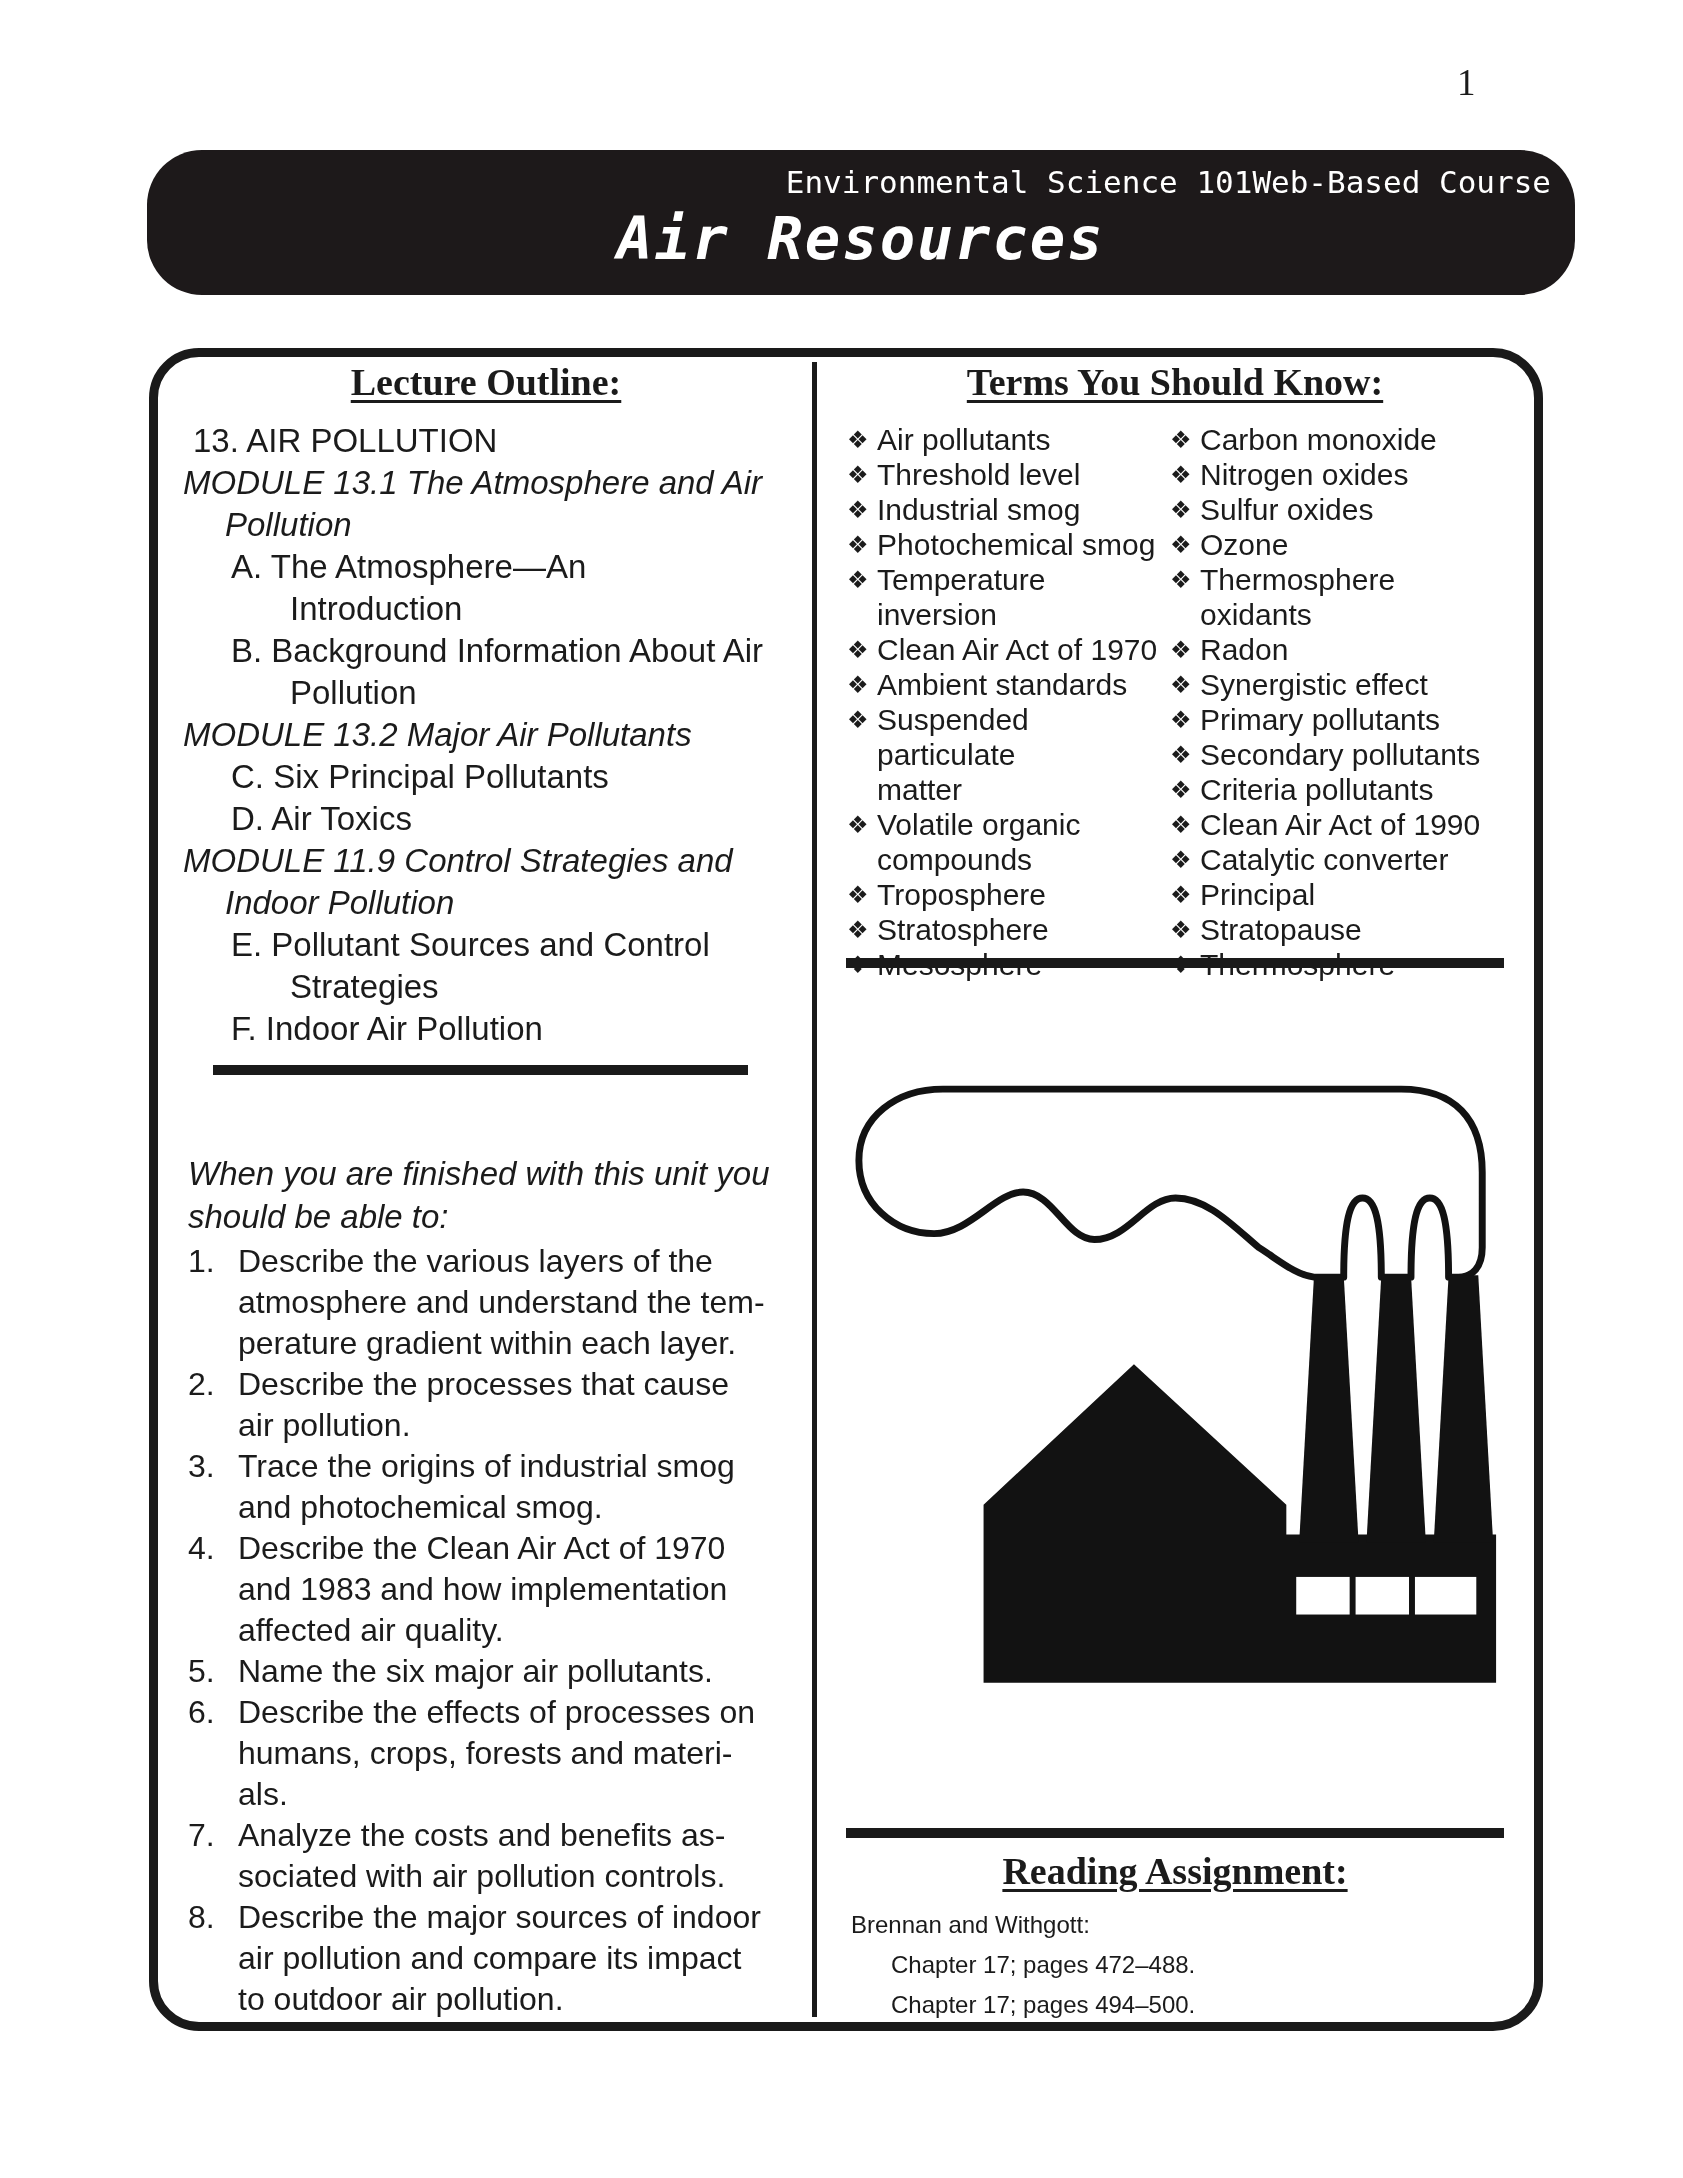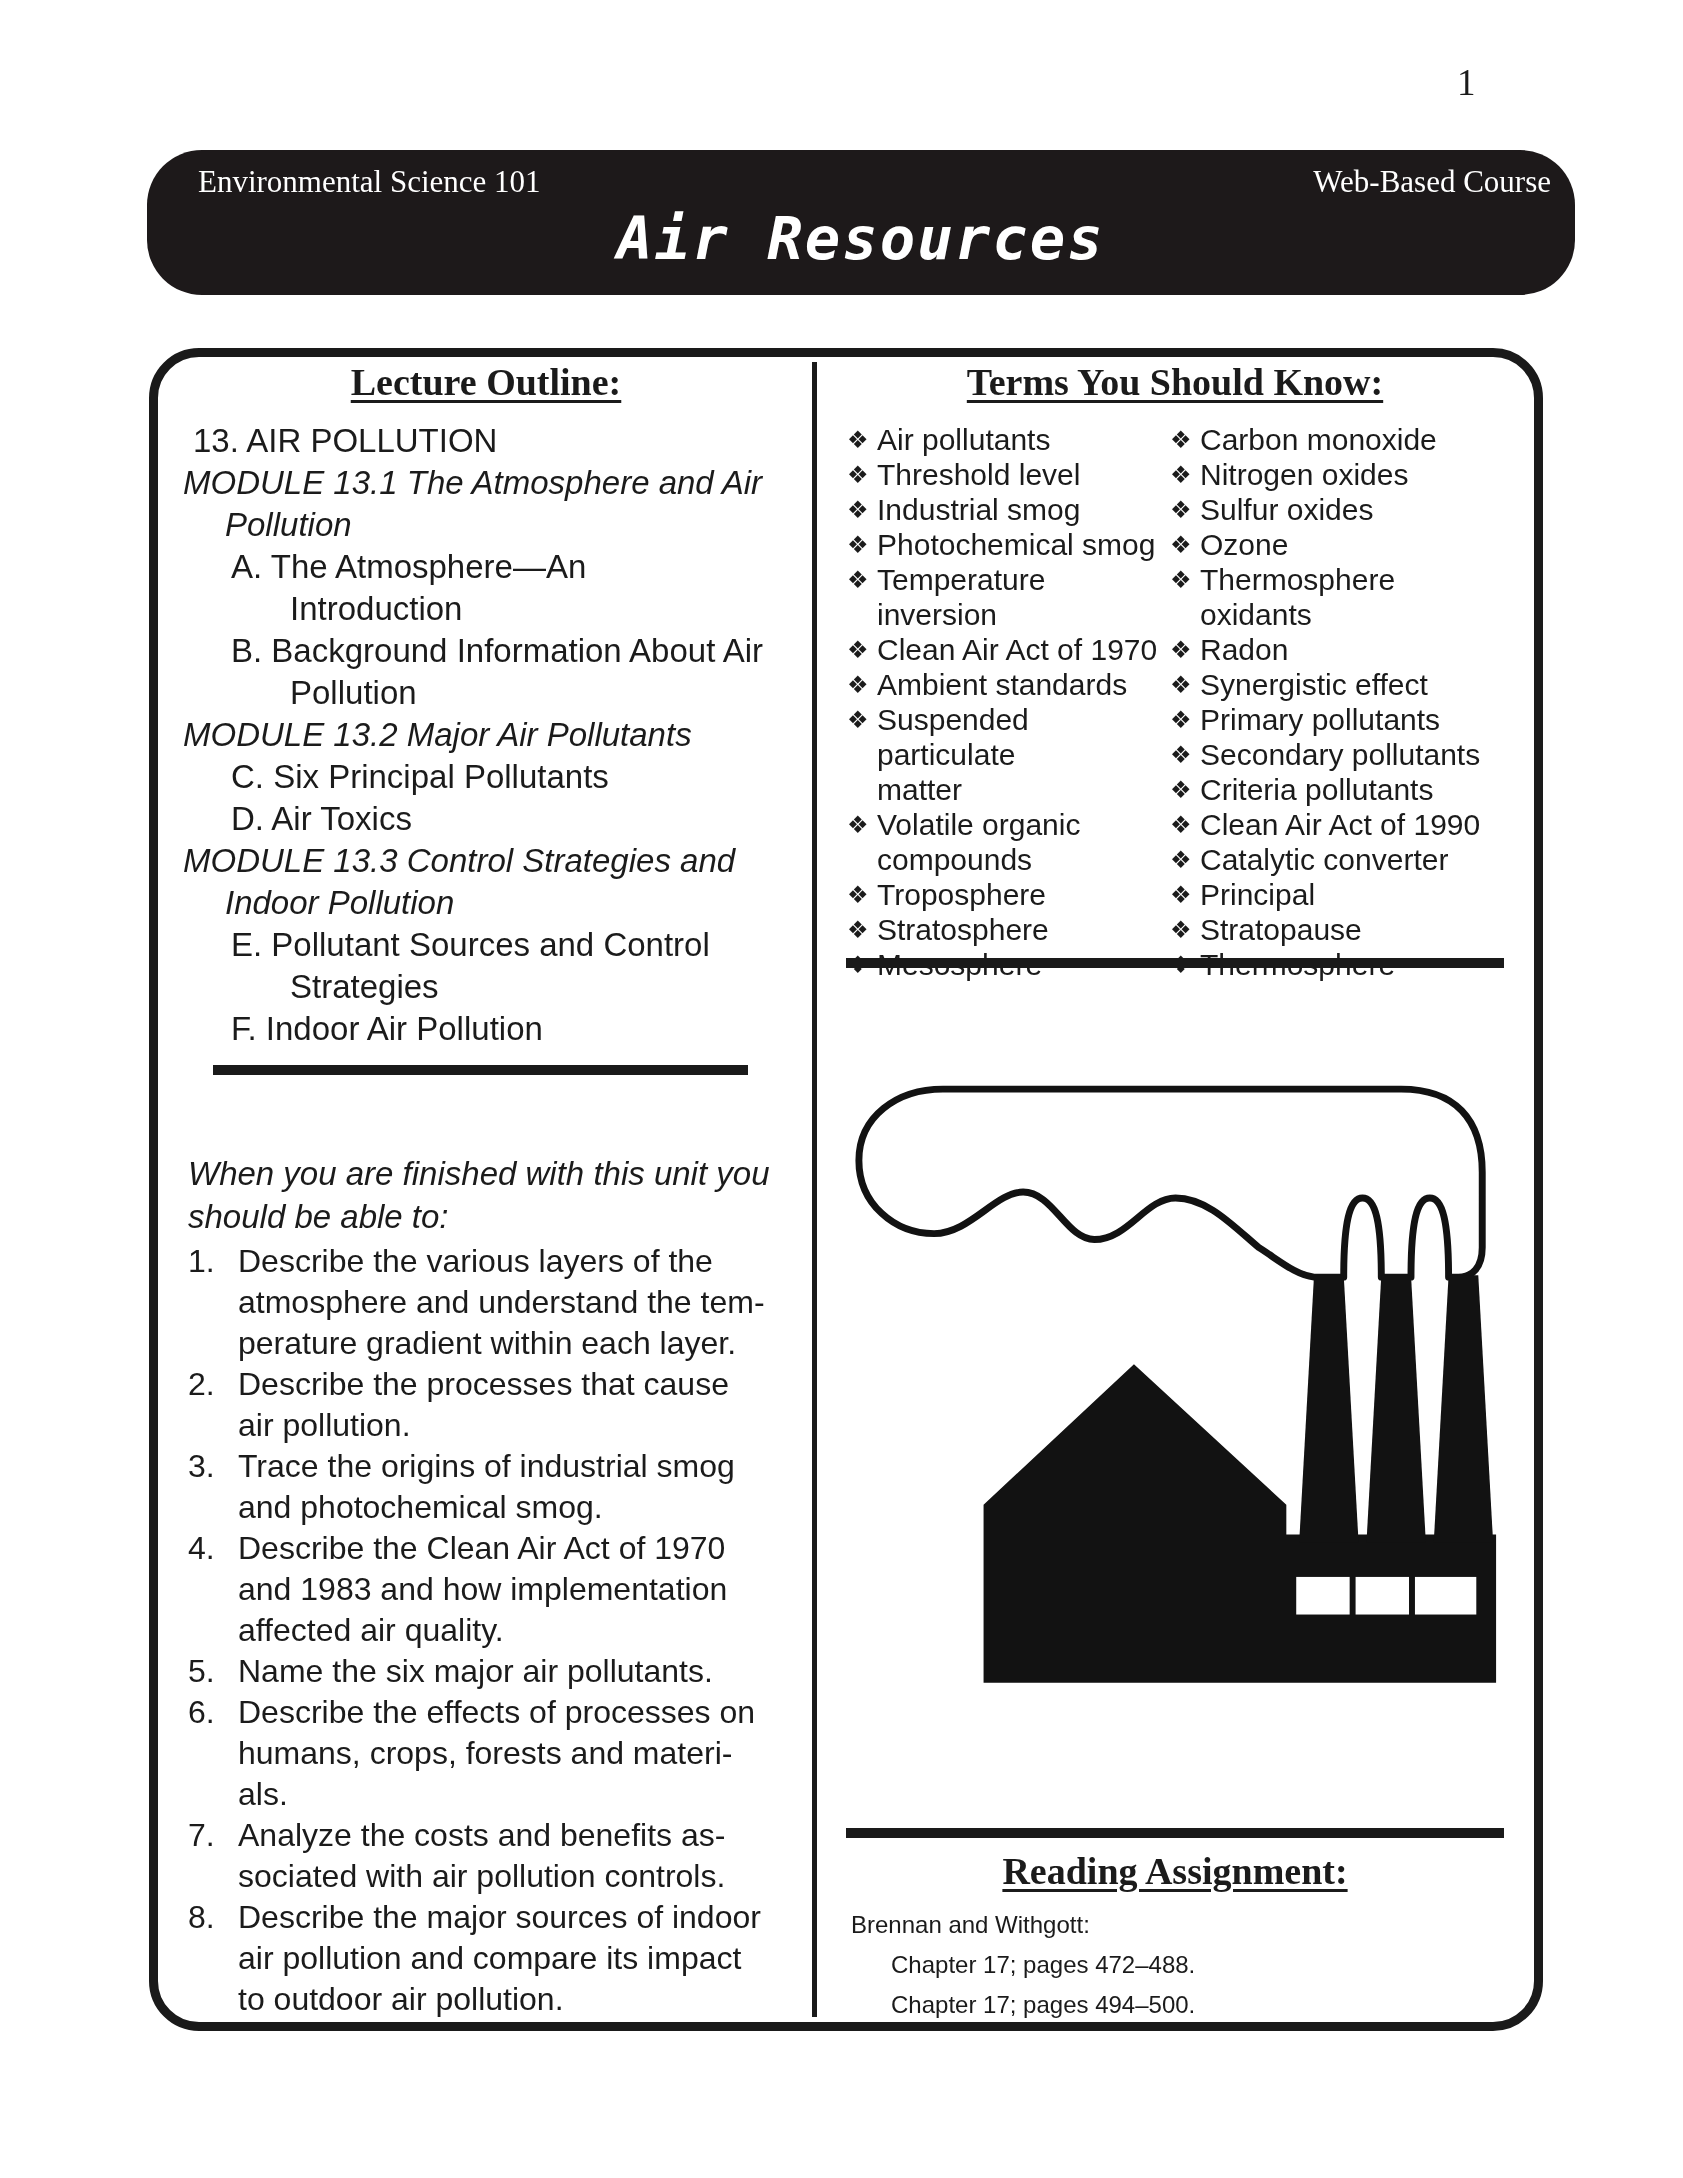--- a/index.html
+++ b/index.html
@@ -8,21 +8,21 @@
     font-family:"Liberation Sans",sans-serif;color:#1b1b1b;overflow:hidden;
   }
   
   #page-num{position:absolute;left:1457px;top:61px;font-family:"Liberation Serif",serif;font-size:37px;}
   
   #banner{
     position:absolute;left:147px;top:150px;width:1428px;height:145px;box-sizing:border-box;
     background:#1d191a;border-radius:55px;color:#ffffff;
     font-family:"DejaVu Sans Mono",monospace;
   }
-  #banner .top-row{display:flex;justify-content:space-between;padding:14px 24px 0 51px;font-size:31px;font-family:Liberation Serif, serif;}
+  #banner .top-row{display:flex;justify-content:flex-end;padding:14px 24px 0 51px;font-size:31px;}
   #banner .title{
     text-align:center;font-size:59px;font-weight:bold;font-style:italic;margin-top:4px;letter-spacing:2px;
   }
   
   #main-box{
     position:absolute;left:149px;top:348px;width:1394px;height:1683px;box-sizing:border-box;
     border:9px solid #1a1a1a;border-radius:50px;background:#ffffff;
   }
   #col-divider{position:absolute;left:812px;top:362px;width:5px;height:1655px;background:#1a1a1a;}
   .rule{position:absolute;background:#1a1a1a;}
@@ -82,21 +82,21 @@
   <div class="outline-line plain">13. AIR POLLUTION</div>
       <div class="outline-line module">MODULE 13.1 The Atmosphere and Air
 Pollution</div>
       <div class="outline-line letter">A. The Atmosphere—An
 Introduction</div>
       <div class="outline-line letter">B. Background Information About Air
 Pollution</div>
       <div class="outline-line module">MODULE 13.2 Major Air Pollutants</div>
       <div class="outline-line letter">C. Six Principal Pollutants</div>
       <div class="outline-line letter">D. Air Toxics</div>
-      <div class="outline-line module">MODULE 13.3 Control Strategies and
+      <div class="outline-line module">MODULE 11.9 Control Strategies and
 Indoor Pollution</div>
       <div class="outline-line letter">E. Pollutant Sources and Control
 Strategies</div>
       <div class="outline-line letter">F. Indoor Air Pollution</div>
     </div>
 
   <div class="rule" style="left:213px;top:1065px;width:535px;height:10px;"></div>
 
 
   <div id="objectives-intro">When you are finished with this unit you

